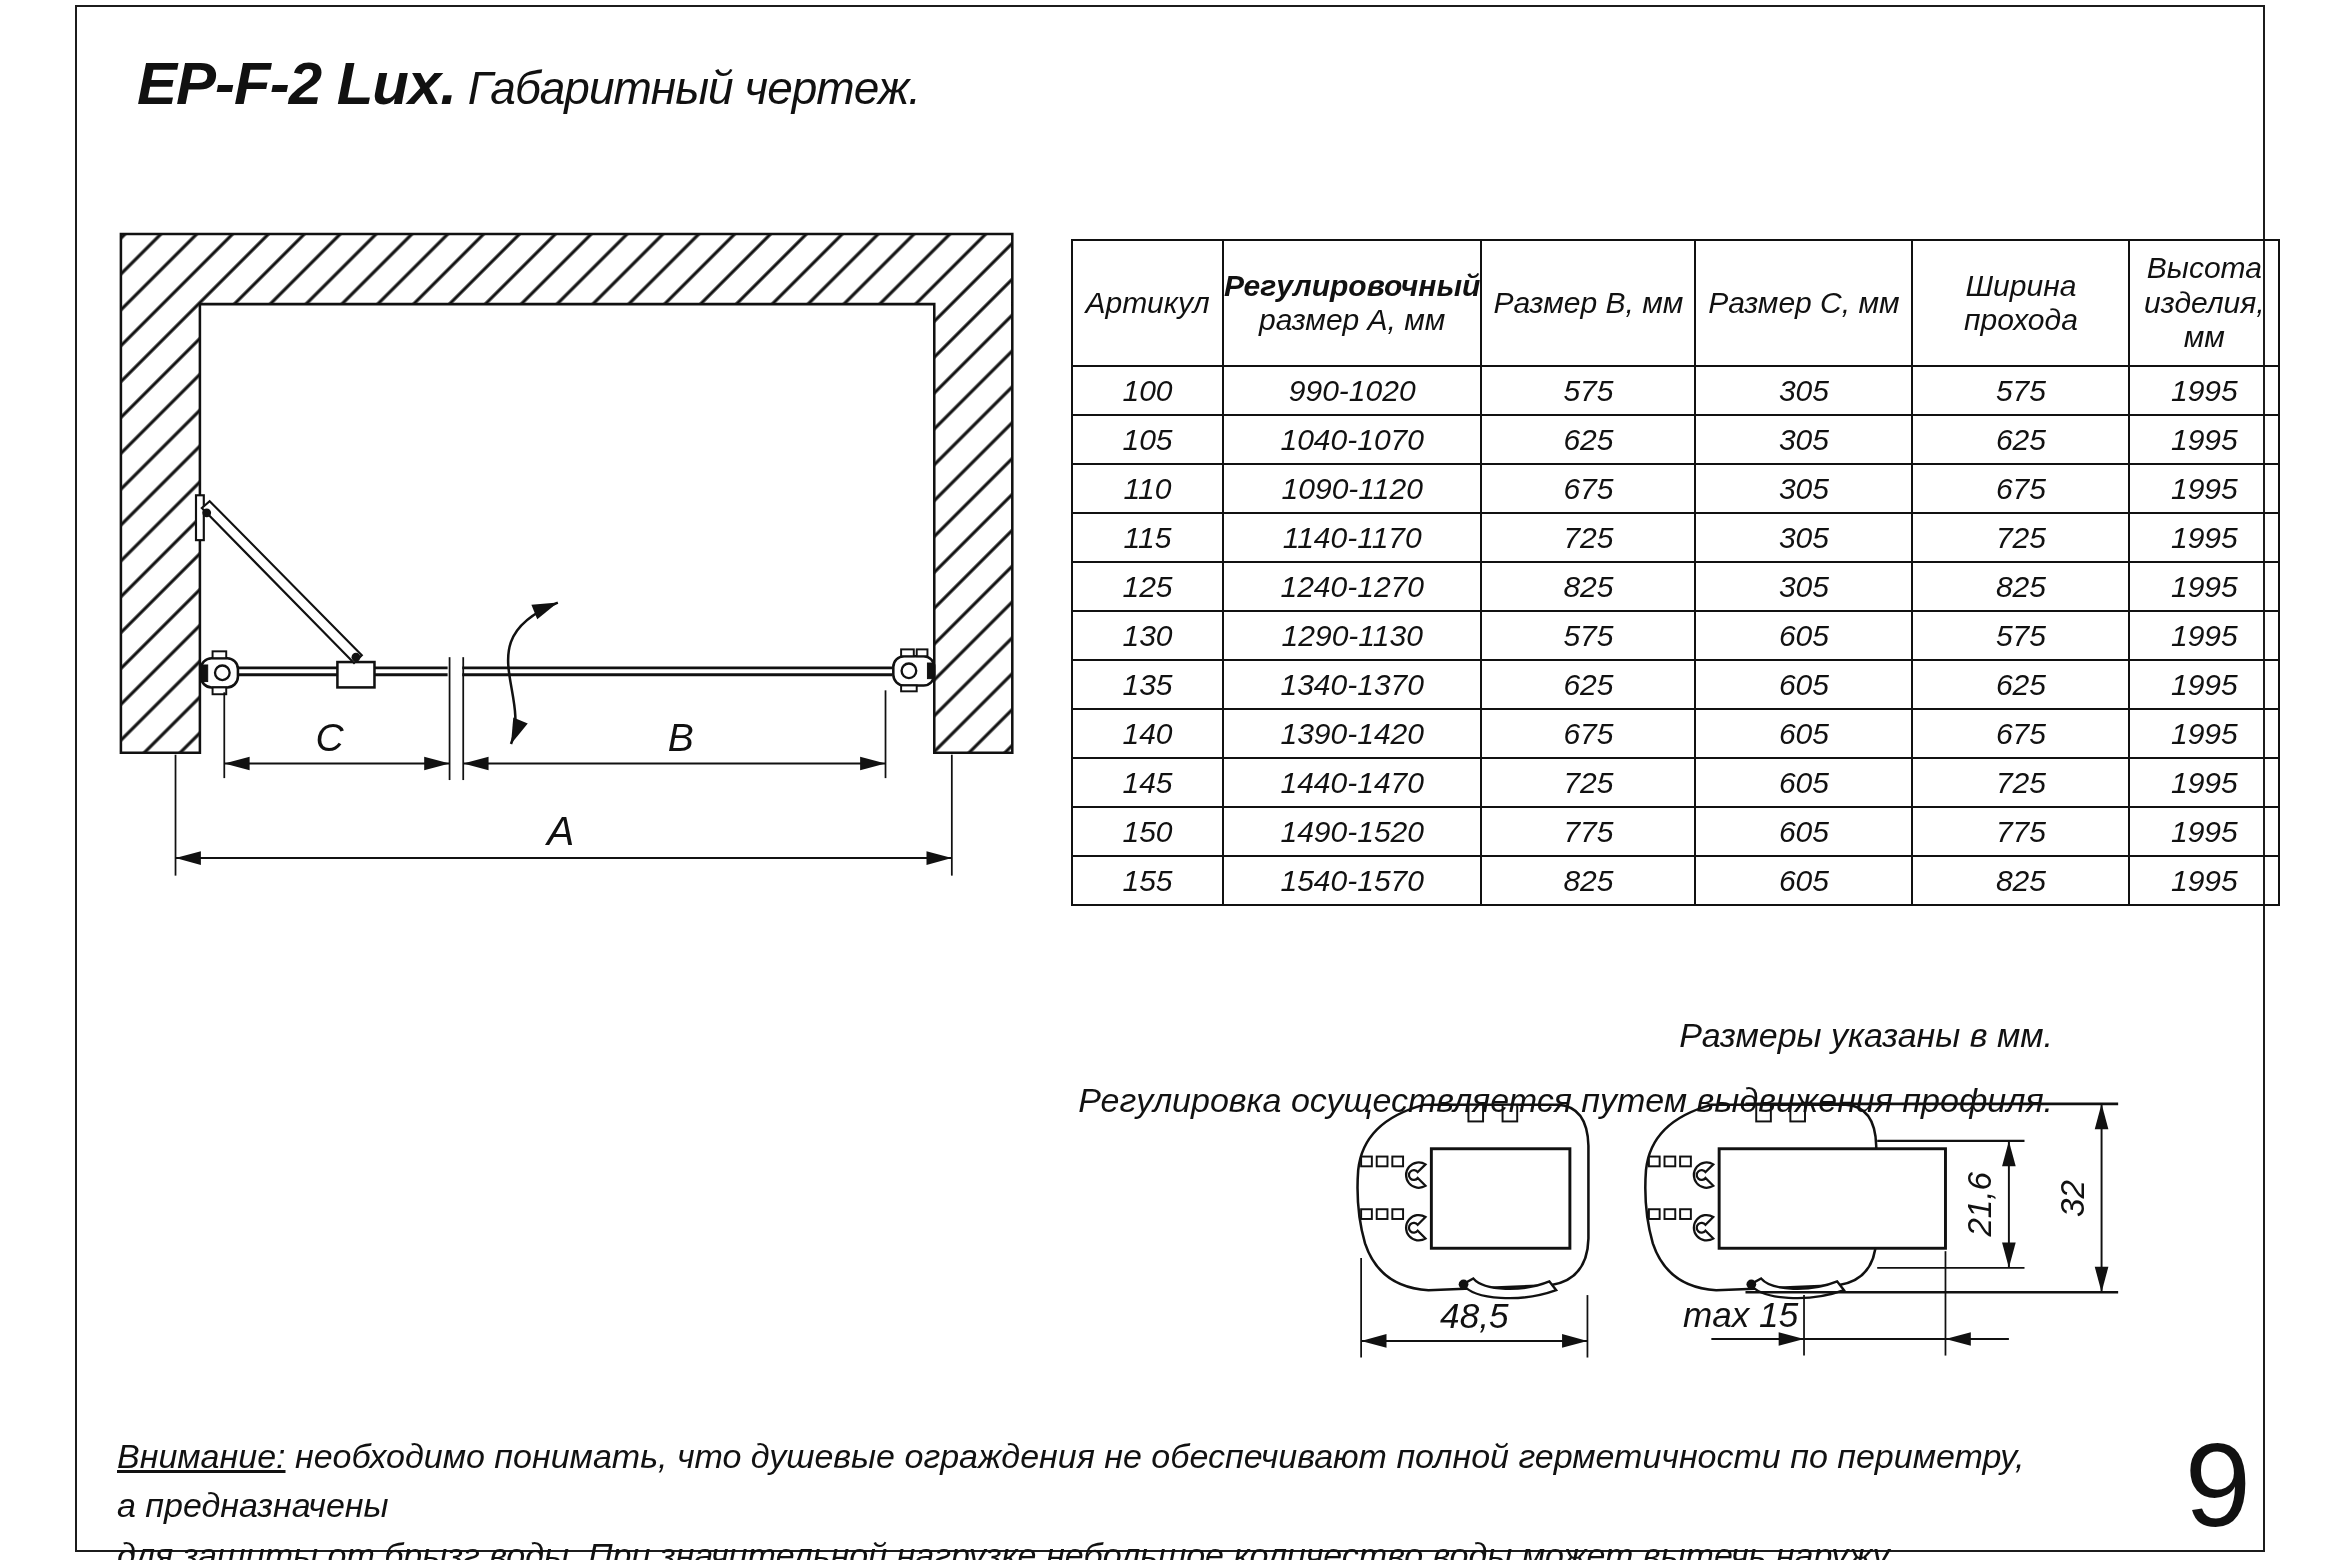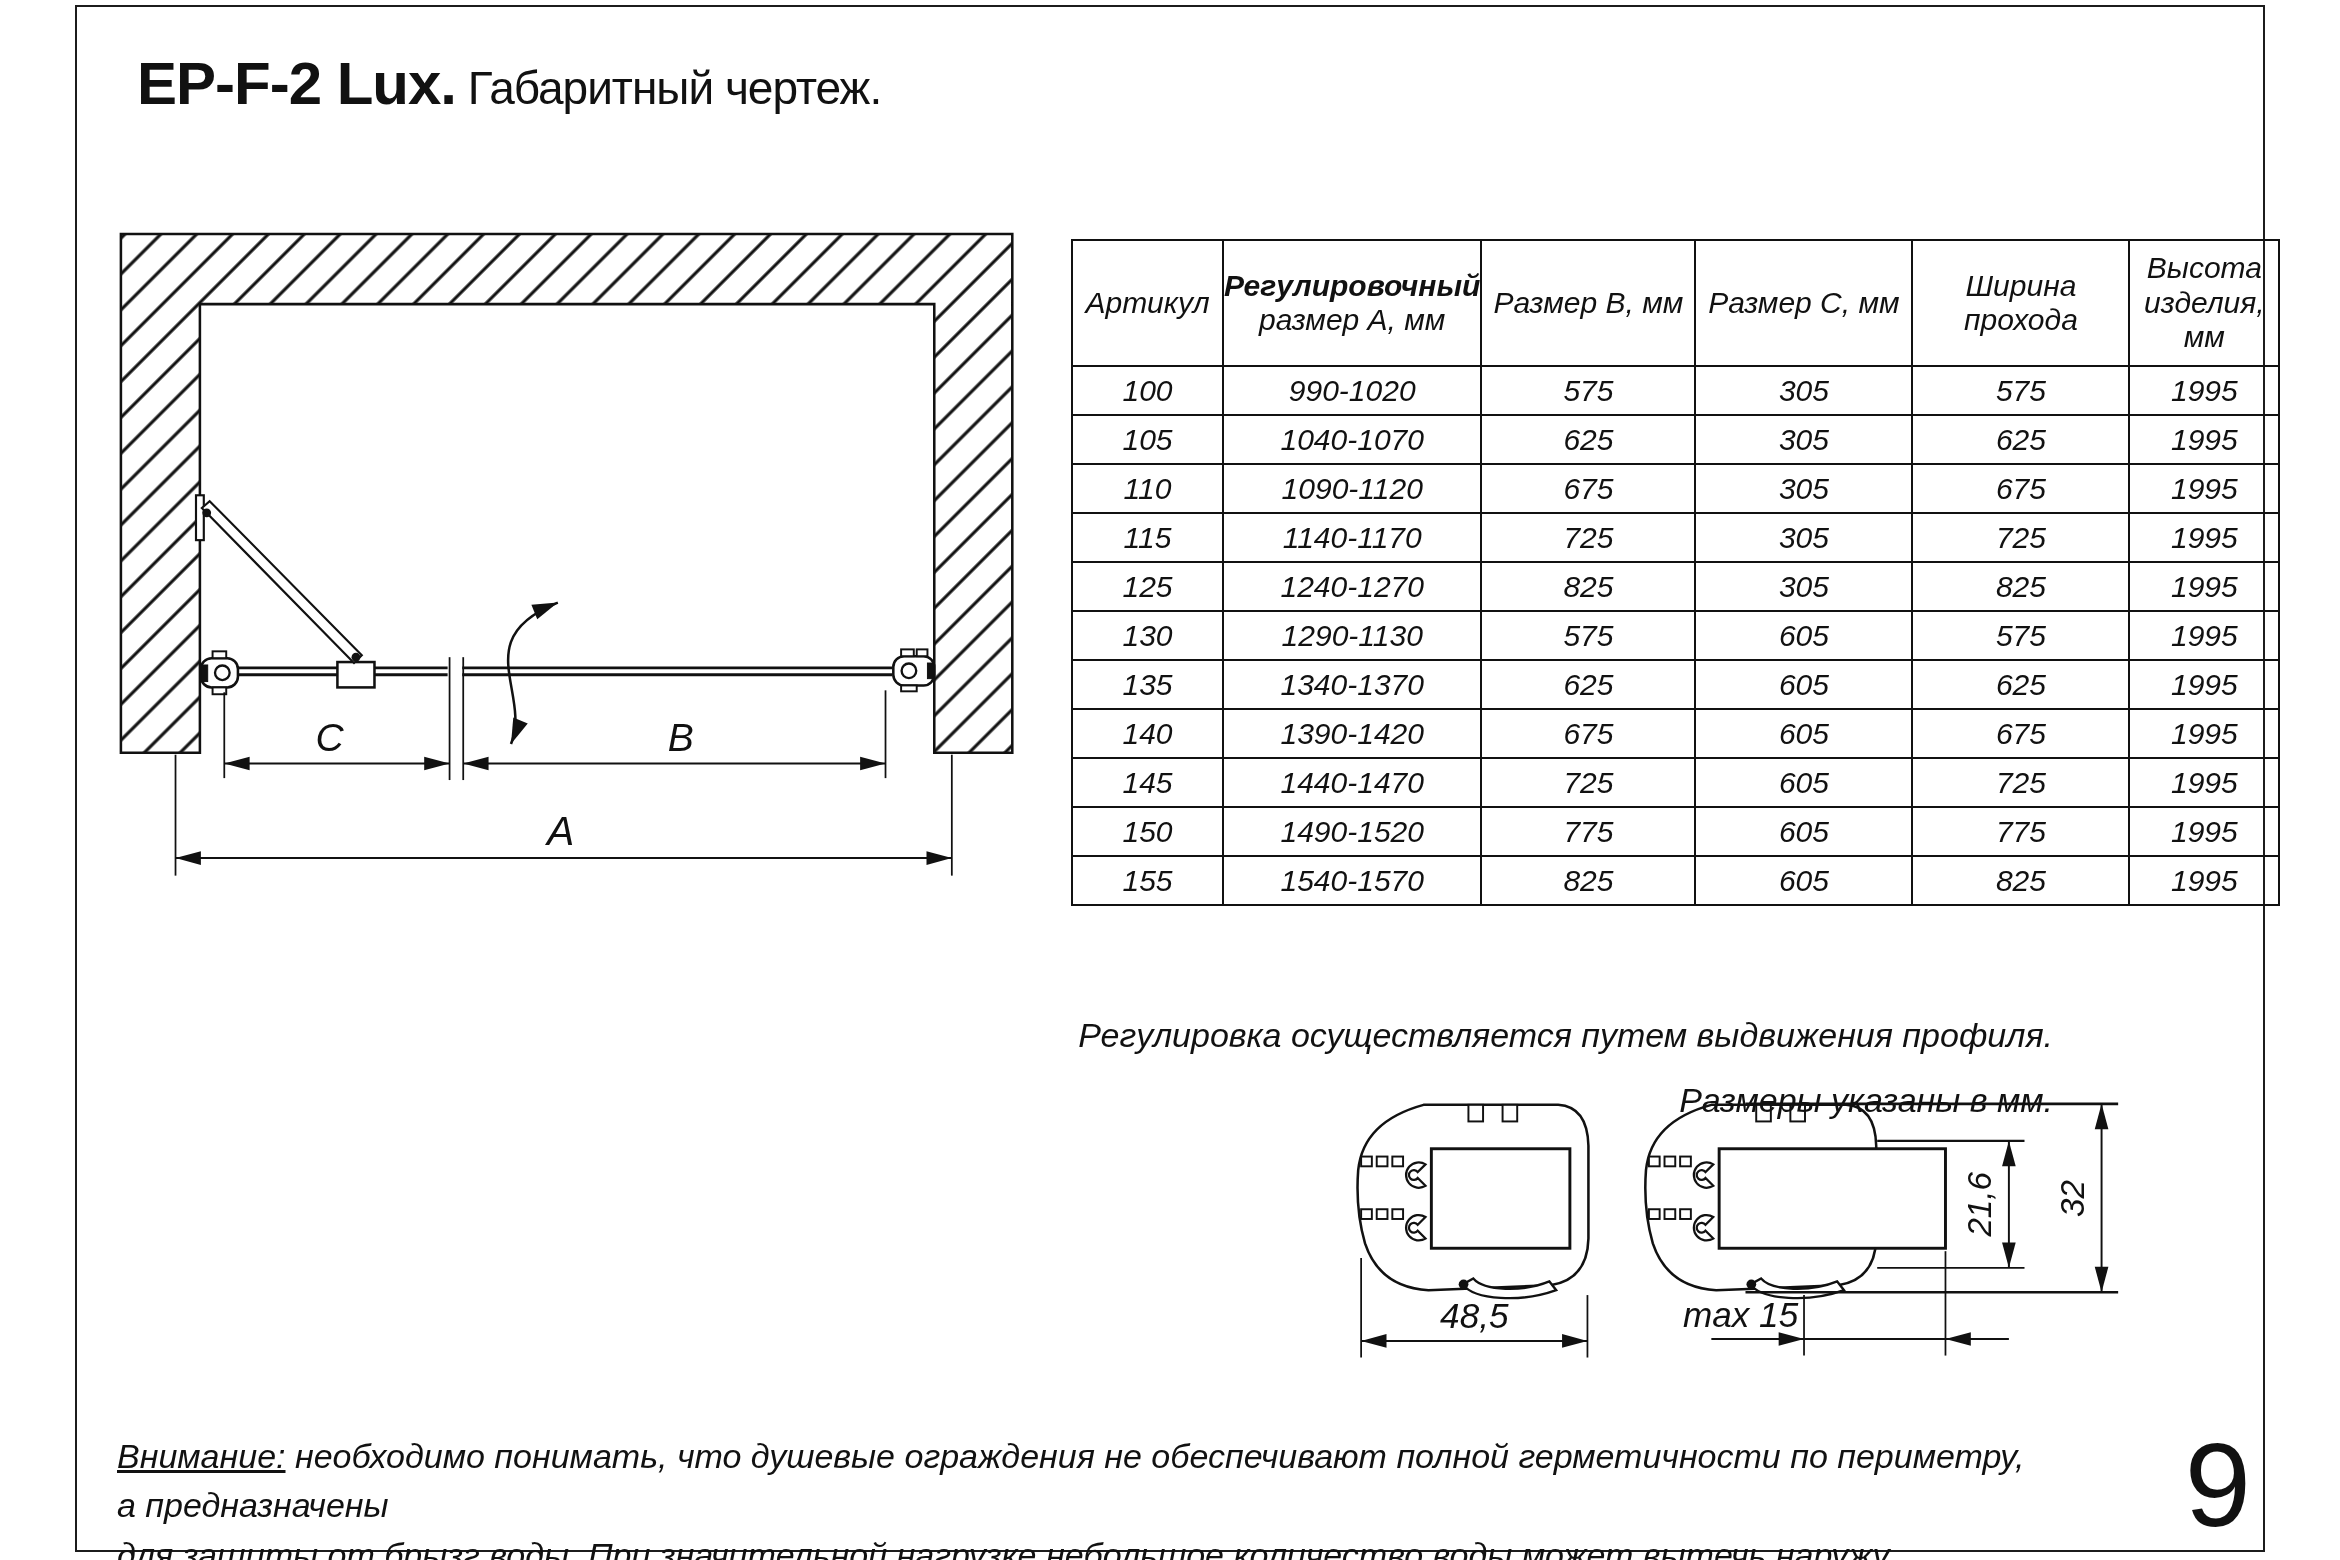--- a/index.html
+++ b/index.html
@@ -1,18 +1,18 @@
 <!DOCTYPE html>
 <html><head>
 <meta charset="utf-8">
 <style>
   html,body{margin:0;padding:0;background:#ffffff;}
   body{width:2341px;height:1560px;position:relative;font-family:"Liberation Sans",sans-serif;color:#111;overflow:hidden;}
   .frame{position:absolute;left:75px;top:4.9px;width:2190px;height:1547px;border:2px solid #1c1c1c;box-sizing:border-box;background:#fff;}
-  .title{position:absolute;left:137px;top:49px;white-space:nowrap;letter-spacing:-1px;}
+  .title{position:absolute;left:137px;top:49px;white-space:nowrap;font-style:italic;letter-spacing:-1px;}
   .title .model{font-size:60px;font-weight:600;}
   .title .rest{font-size:46px;font-weight:500;}
   
   .spec{position:absolute;left:1071px;top:239px;border-collapse:collapse;table-layout:fixed;font-style:italic;}
   .spec th,.spec td{border:2px solid #111;text-align:center;vertical-align:middle;font-weight:normal;padding:0;}
   .spec{border:2.9px solid #111;}
   .spec thead th{height:100px;font-size:30px;line-height:1.15;border-bottom:2.9px solid #111;}
   .spec td{height:47px;font-size:30px;}
   .spec .b{font-weight:bold;margin-top:24px;}
   
@@ -297,22 +297,22 @@
         <td>1540-1570</td>
         <td>825</td>
         <td>605</td>
         <td>825</td>
         <td>1995</td>
       </tr>
     </tbody>
 </table>
 
 <div class="notes">
+  <div>Размеры указаны в мм.</div>
   <div>Регулировка осуществляется путем выдвижения профиля.</div>
-  <div>Размеры указаны в мм.</div>
 </div>
 
 <div class="warning">
   <span class="u">Внимание:</span><span> необходимо понимать, что душевые ограждения не обеспечивают полной герметичности по периметру, а предназначены</span><br>
   <span>для защиты от брызг воды. При значительной нагрузке небольшое количество воды может вытечь наружу.</span>
 </div>
 
 <div class="pagenum">9</div>
 
 

